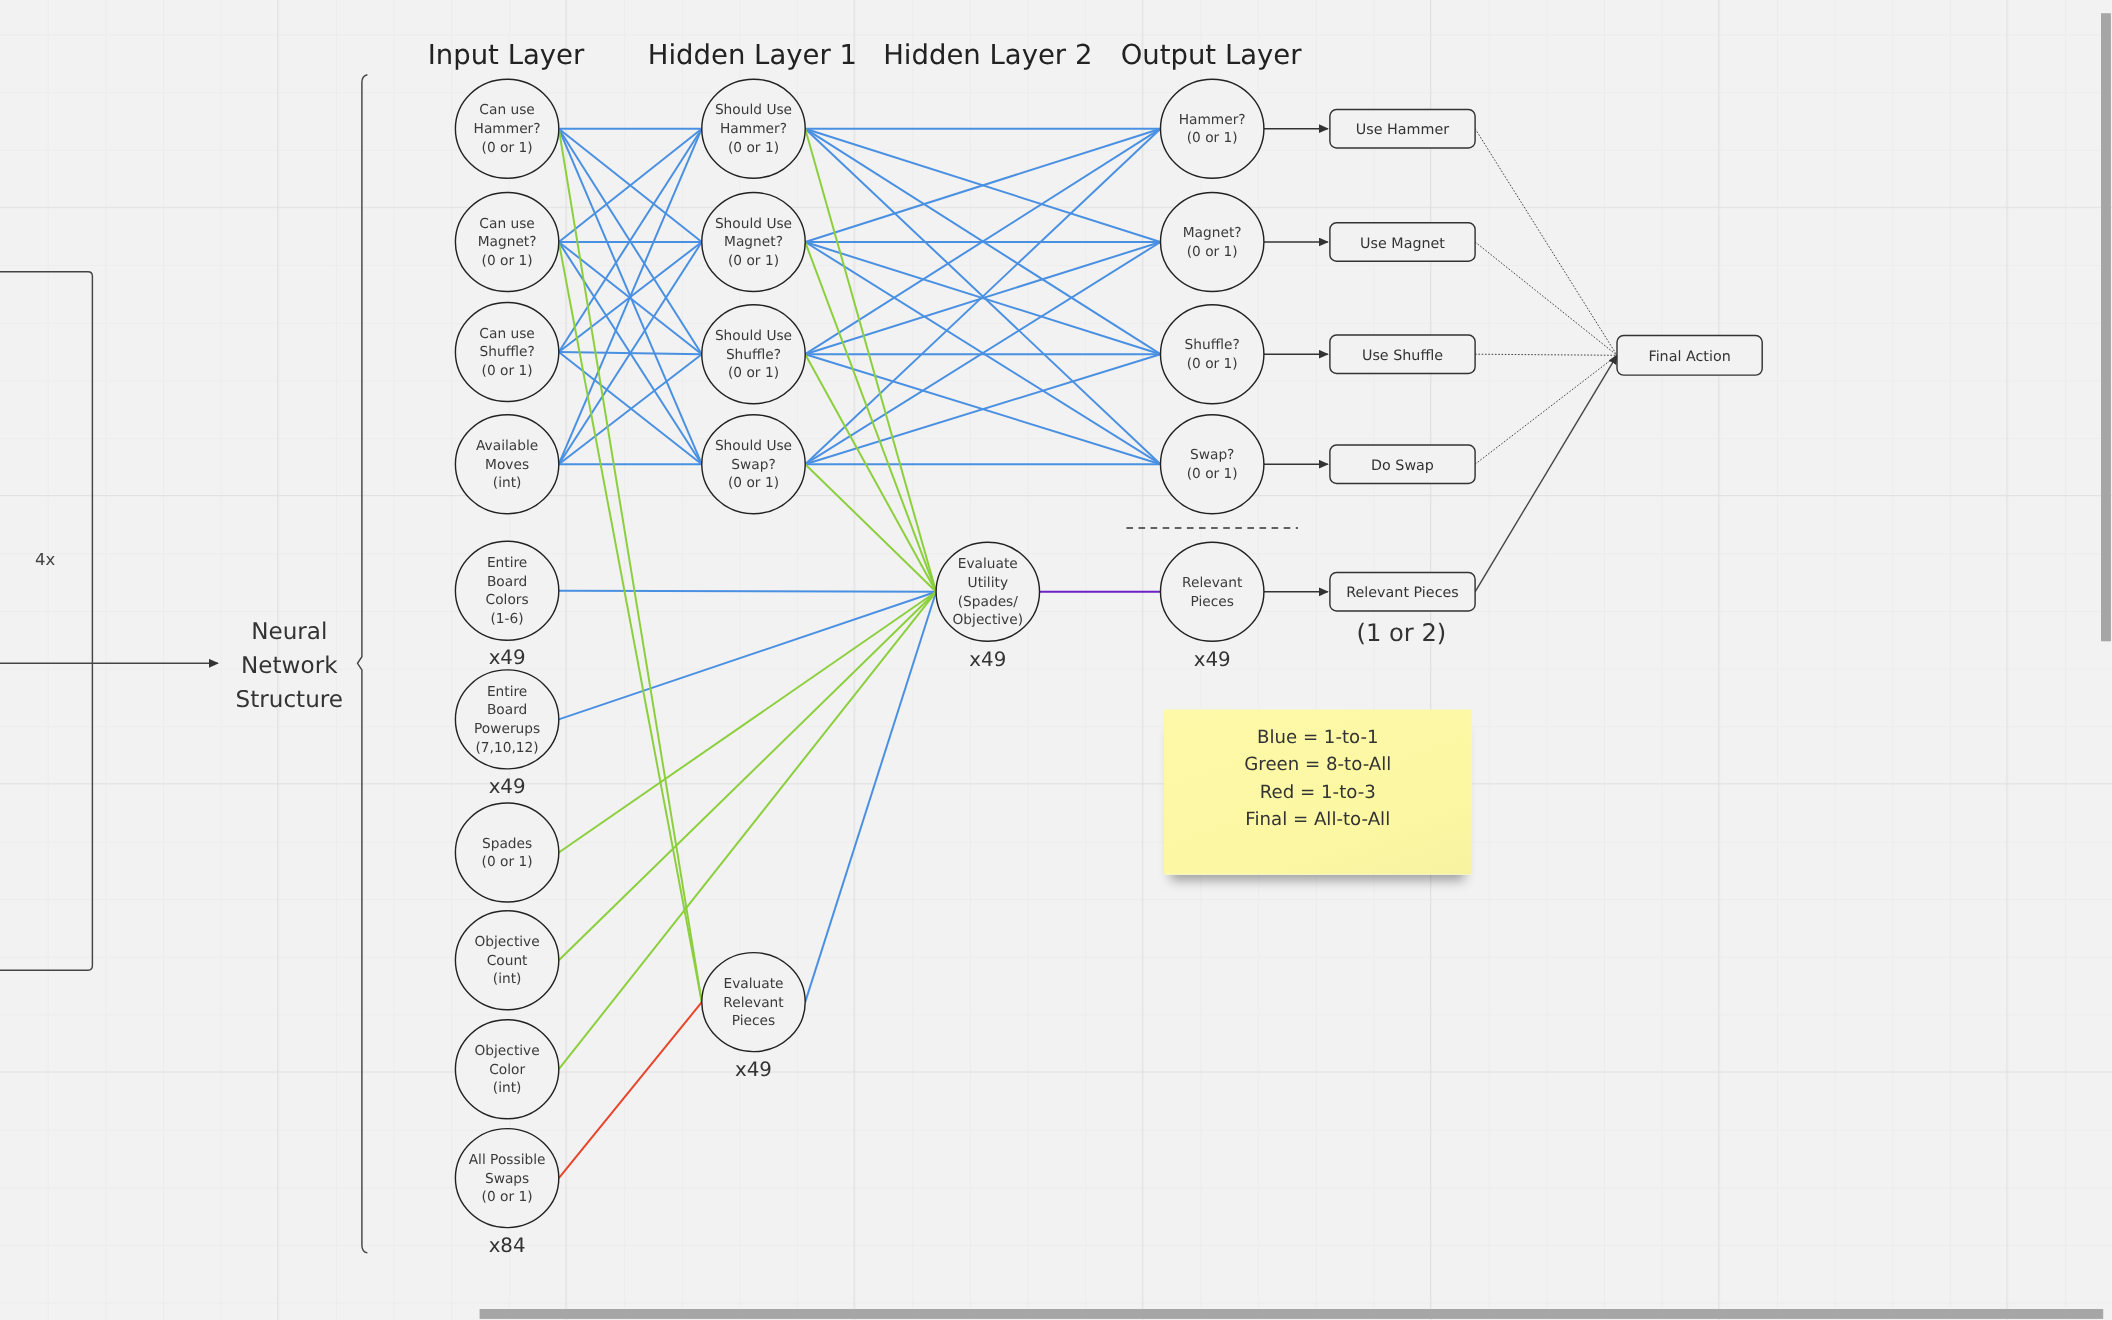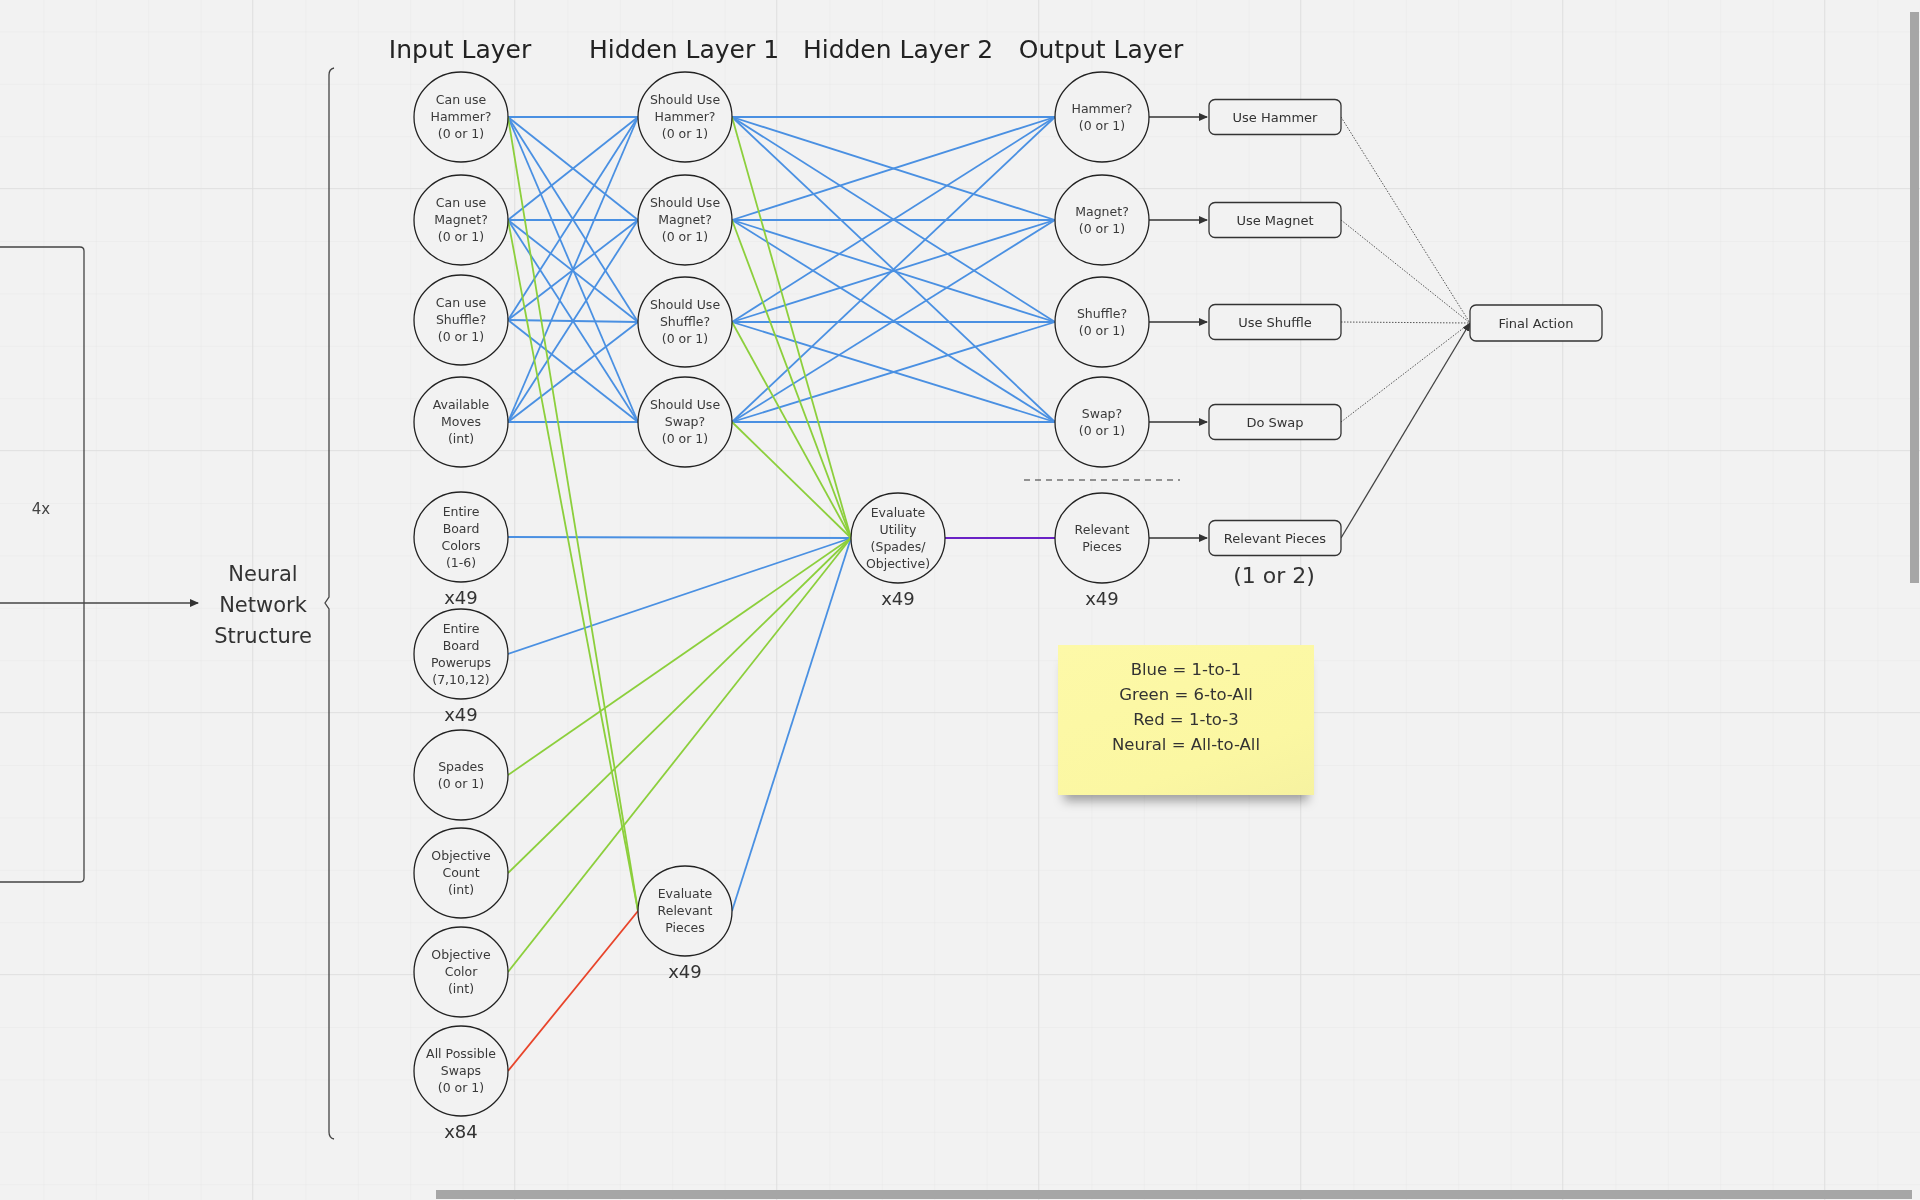--- a/index.html
+++ b/index.html
@@ -11,21 +11,21 @@
   }
   #canvas { position:absolute; left:0; top:0; width:1920px; height:1200px; }
   .node-text { font-family:"DejaVu Sans", sans-serif; font-size:12.5px; fill:#3a3a3a; text-anchor:middle; }
   .count-text { font-family:"DejaVu Sans", sans-serif; font-size:18px; fill:#333; text-anchor:middle; }
   .layer-title { font-family:"DejaVu Sans", sans-serif; font-size:25px; fill:#222; text-anchor:middle; }
   .box-text { font-family:"DejaVu Sans", sans-serif; font-size:13px; fill:#333; text-anchor:middle; }
   .big-label { font-family:"DejaVu Sans", sans-serif; font-size:22px; fill:#333; text-anchor:middle; }
   .side-label { font-family:"DejaVu Sans", sans-serif; font-size:21px; fill:#333; text-anchor:middle; }
   .small-label { font-family:"DejaVu Sans", sans-serif; font-size:15px; fill:#444; text-anchor:middle; }
   #sticky {
-    position:absolute; left:1058px; top:645px; width:256px; height:150px;
+    position:absolute; left:1058px; top:645px; width:280px; height:150px;
     background:linear-gradient(160deg,#fdf9a8 0%,#fbf7a2 70%,#f6f2a0 100%);
     box-shadow:0 12px 10px -6px rgba(0,0,0,0.35);
     text-align:center; padding-top:12px; box-sizing:border-box;
     font-family:"DejaVu Sans", sans-serif; font-size:16.5px; line-height:25px; color:#333;
   }
   #vscroll { position:absolute; left:1910px; top:12px; width:9px; height:571px; background:#a6a6a6; }
   #hscroll { position:absolute; left:436px; top:1190px; width:1476px; height:9px; background:#a6a6a6; }
 </style>
 </head>
 <body>
@@ -342,19 +342,19 @@
         <rect x="1470" y="305" width="132" height="36" rx="6" fill="#f2f2f2" stroke="#333" stroke-width="1.3"></rect>
         <text x="1536" y="328" class="box-text">Final Action</text>
       </g>
     </g>
 
   <text x="1274" y="583" class="big-label">(1 or 2)</text>
 </svg>
 
 <div id="sticky">
   <div>Blue = 1-to-1</div>
-  <div>Green = 6-to-All</div>
+  <div>Green = 8-to-All</div>
   <div>Red = 1-to-3</div>
-  <div>Neural = All-to-All</div>
+  <div>Final = All-to-All</div>
 </div>
 
 <div id="vscroll"></div>
 <div id="hscroll"></div>
 
 </body></html>

